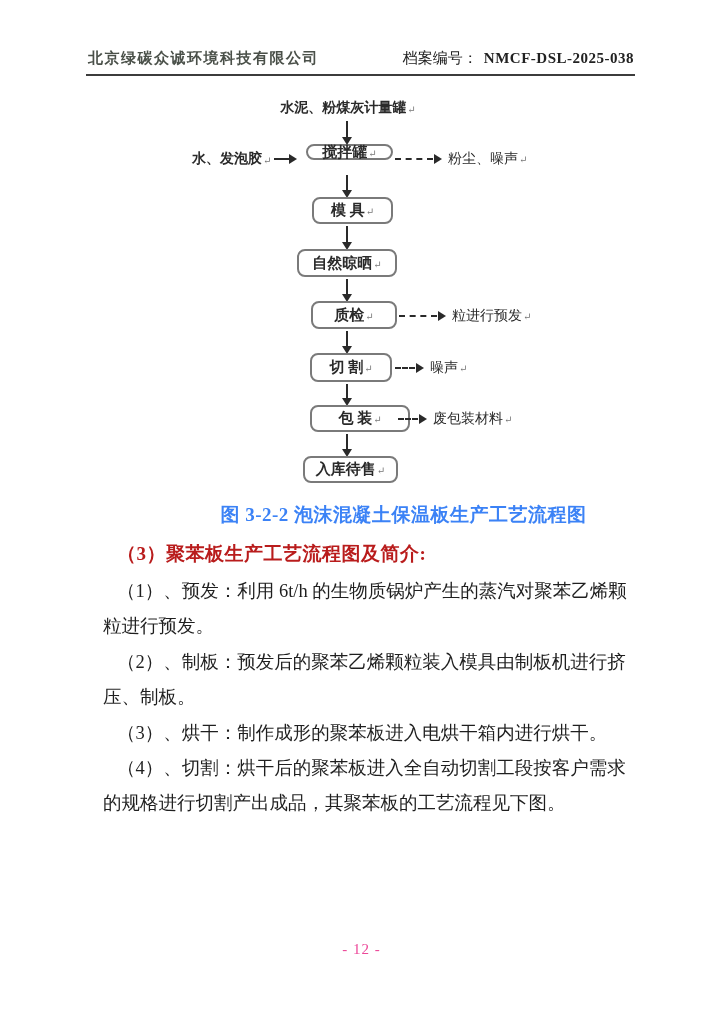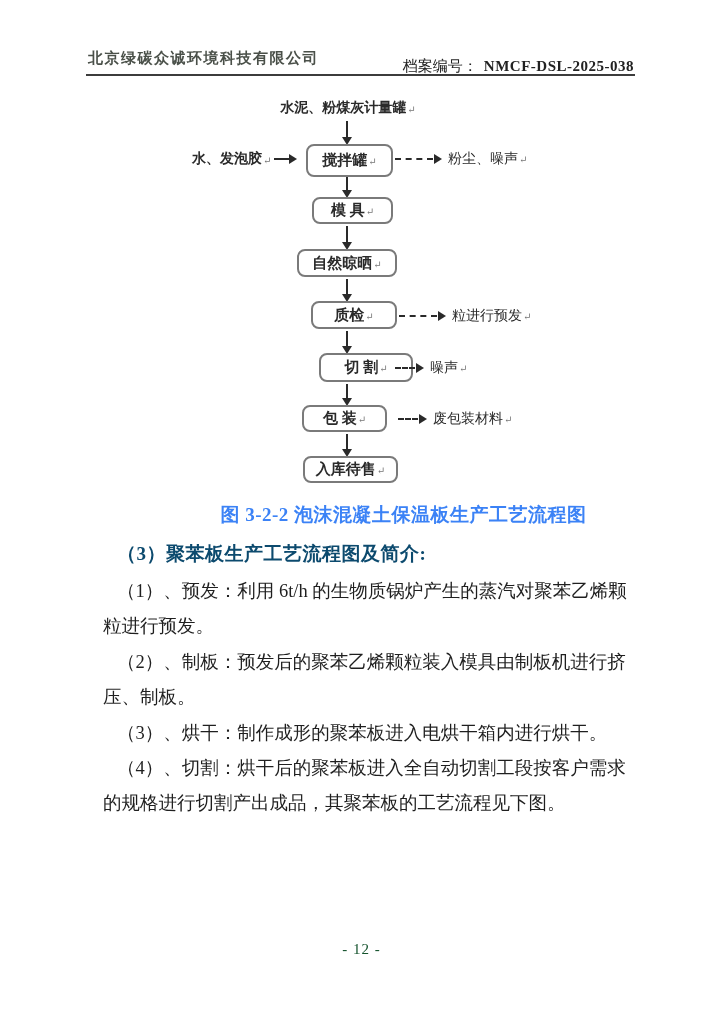--- a/index.html
+++ b/index.html
@@ -10,21 +10,21 @@
     font-family:"Liberation Serif","DejaVu Serif",serif;
     color:#1f1f1f;
     overflow:hidden;
   }
   
   .hdr-company{
     position:absolute;left:88px;top:49px;
     font-size:15px;letter-spacing:1.5px;color:#4a5049;font-weight:600;
   }
   .hdr-right{
-    position:absolute;right:89px;top:57px;
+    position:absolute;right:89px;top:49px;
     font-size:15px;color:#222;
   }
   .hdr-right .docno{font-weight:600;letter-spacing:.5px;margin-left:6px;}
   .hdr-rule{
     position:absolute;left:86px;top:74px;width:549px;height:0;
     border-top:2px solid #3c3c3c;
   }
   
   .fc-box{
     position:absolute;
@@ -66,33 +66,33 @@
   .dash-w20{width:20px;}
   
   .caption{
     position:absolute;left:16px;top:502px;width:723px;
     padding-left:52px;box-sizing:border-box;
     text-align:center;font-size:19px;font-weight:700;color:#3b82f6;
     letter-spacing:.5px;white-space:nowrap;
   }
   .heading{
     position:absolute;left:103px;top:541px;width:520px;
-    font-size:19px;font-weight:700;color:#0c4a6e;
+    font-size:19px;font-weight:700;color:#b91c1c;
     text-indent:14px;letter-spacing:.5px;
   }
   .bodytext{
     position:absolute;left:103px;top:574px;width:520px;
     font-size:18.5px;line-height:35.4px;color:#1f1f1f;
   }
   .bline{white-space:nowrap;}
   .bline.first{text-indent:14px;}
   
   .footer{
     position:absolute;left:0;top:941px;width:723px;
-    text-align:center;font-size:15px;color:#14532d;letter-spacing:1px;
+    text-align:center;font-size:15px;color:#ec4899;letter-spacing:1px;
   }
 </style>
 </head>
 <body>
 
 <div class="page">
 
   <div class="hdr-company">北京绿碳众诚环境科技有限公司</div>
   <div class="hdr-right">
     <span>档案编号：</span><span class="docno">NMCF-DSL-2025-038</span>
@@ -120,41 +120,41 @@
     <div class="vline" style="top:434px;height:15px;"></div>
     <div class="varrow" style="top:449px;"></div>
 
     <div class="fc-input">
       <span>水、发泡胶</span>
         <span class="pmark">↵</span>
       <span class="hline"></span>
       <span class="harrow"></span>
     </div>
 
-    <div class="fc-box" style="left:306px;top:144px;width:87px;height:33px;">
+    <div class="fc-box" style="left:306px;top:144px;width:87px;height:16px;">
       <span>搅拌罐</span>
         <span class="pmark">↵</span>
     </div>
     <div class="fc-box" style="left:312px;top:197px;width:81px;height:27px;">
       <span>模 具</span>
         <span class="pmark">↵</span>
     </div>
     <div class="fc-box" style="left:297px;top:249px;width:100px;height:28px;">
       <span>自然晾晒</span>
         <span class="pmark">↵</span>
     </div>
     <div class="fc-box" style="left:311px;top:301px;width:86px;height:28px;">
       <span>质检</span>
         <span class="pmark">↵</span>
     </div>
-    <div class="fc-box" style="left:319px;top:353px;width:94px;height:29px;">
+    <div class="fc-box" style="left:310px;top:353px;width:82px;height:29px;">
       <span>切 割</span>
         <span class="pmark">↵</span>
     </div>
-    <div class="fc-box" style="left:302px;top:405px;width:85px;height:27px;">
+    <div class="fc-box" style="left:310px;top:405px;width:100px;height:27px;">
       <span>包 装</span>
         <span class="pmark">↵</span>
     </div>
     <div class="fc-box" style="left:303px;top:456px;width:95px;height:27px;">
       <span>入库待售</span>
         <span class="pmark">↵</span>
     </div>
 
     <div class="fc-emis" style="left:395px;top:148px;">
       <span class="dash dash-w38"></span>

